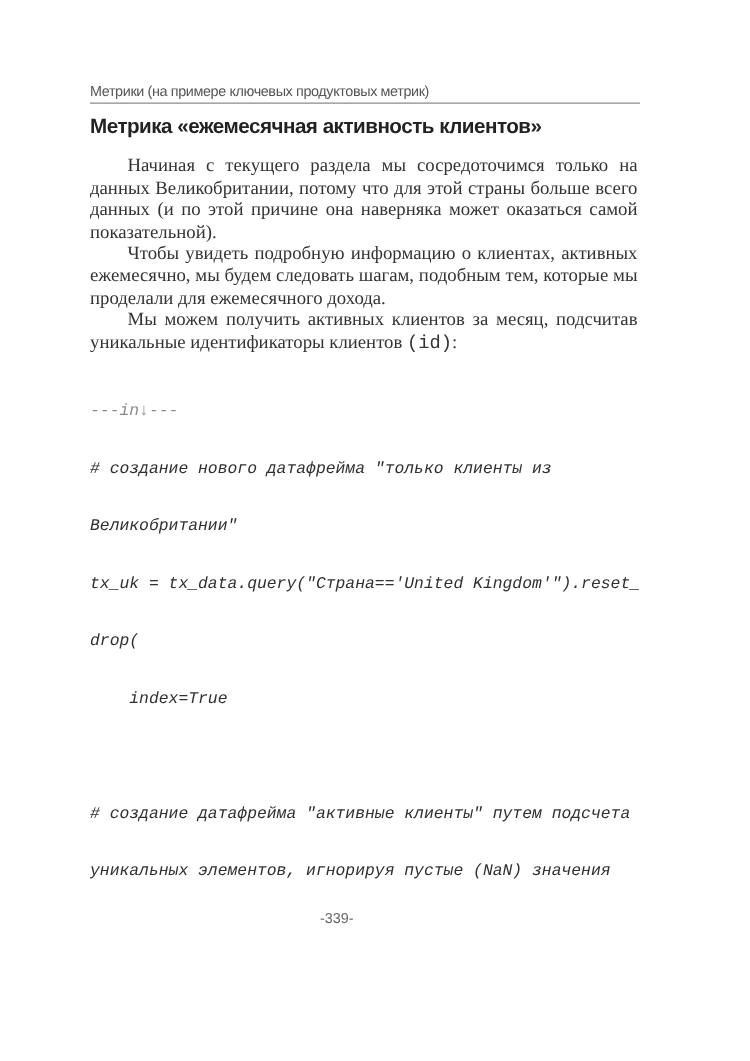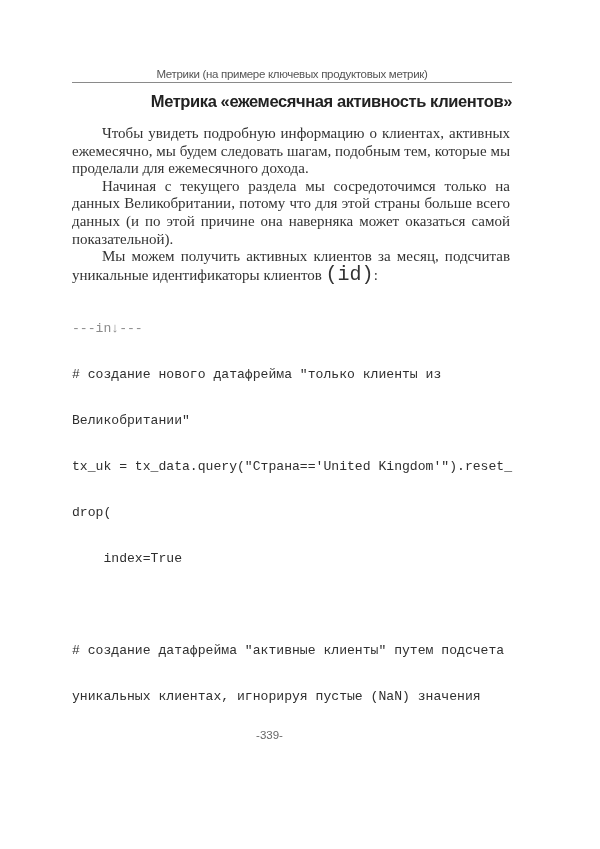--- a/index.html
+++ b/index.html
@@ -4,71 +4,71 @@
   <style>
     html, body { margin: 0; padding: 0; }
     body {
       width: 600px; height: 849px; background: #ffffff; position: relative; overflow: hidden;
       font-family: "Liberation Serif", "DejaVu Serif", serif; color: #2b2b2b;
     }
     .running-header {
       position: absolute; left: 72px; top: 67px; width: 440px; height: 15px;
       border-bottom: 1px solid #8a8a8a;
       font-family: "Liberation Sans", "DejaVu Sans", sans-serif;
-      font-size: 11.5px; color: #555; text-align: center; line-height: 14px;
+      font-size: 11.5px; color: #555; text-align: left; line-height: 14px;
       letter-spacing: -0.3px;
     }
     .section-title {
-      position: absolute; left: 72px; top: 92px; width: 440px; text-align: right;
+      position: absolute; left: 72px; top: 92px; width: 440px; text-align: left;
       font-family: "Liberation Sans", "DejaVu Sans", sans-serif;
       font-size: 16.5px; font-weight: bold; color: #222; letter-spacing: -0.4px;
     }
     .body-text {
       position: absolute; left: 72px; top: 125px; width: 438px;
       font-size: 15px; line-height: 17.6px; color: #333; text-align: justify;
     }
     .body-text p { margin: 0; text-indent: 30px; }
-    .inline-code { font-family: "Liberation Mono", "DejaVu Sans Mono", monospace; font-size: 20px; }
+    .inline-code { font-family: "Liberation Mono", "DejaVu Sans Mono", monospace; font-size: 15px; }
     .code-block {
       position: absolute; left: 72px; top: 290px; width: 450px;
       font-family: "Liberation Mono", "DejaVu Sans Mono", monospace;
       font-size: 13.1px; line-height: 15.33px; color: #2f2f2f; white-space: pre; margin: 0;
     }
-    .code-line { display: block; height: 15.33px; }
+    .code-line { display: block; height: 15.33px; font-style: italic; }
     .code-line.marker { color: #8a8a8a; }
     .page-number {
       position: absolute; left: 0; top: 729px; width: 539px; text-align: center;
       font-family: "Liberation Sans", "DejaVu Sans", sans-serif; font-size: 11.5px; color: #666;
     }
   </style>
 </head>
 <body>
 
 <div class="running-header">
   <span>Метрики (на примере ключевых продуктовых метрик)</span>
 </div>
 
 <div class="section-title">Метрика «ежемесячная активность клиентов»</div>
 
 <div class="body-text">
+  <p>Начиная с текущего раздела мы сосредоточимся только на данных Великобритании, потому что для этой страны больше всего данных (и по этой причине она наверняка может оказаться самой показательной).</p>
   <p>Чтобы увидеть подробную информацию о клиентах, активных ежемесячно, мы будем следовать шагам, подобным тем, которые мы проделали для ежемесячного дохода.</p>
-  <p>Начиная с текущего раздела мы сосредоточимся только на данных Великобритании, потому что для этой страны больше всего данных (и по этой причине она наверняка может оказаться самой показательной).</p>
   <p><span>Мы можем получить активных клиентов за месяц, подсчитав уникальные идентификаторы клиентов </span><span class="inline-code">(id)</span><span>:</span></p>
 </div>
 
 <div class="code-block">
   <span class="code-line marker">---in↓---</span>
   <span class="code-line"># создание нового датафрейма "только клиенты из</span>
   <span class="code-line">Великобритании"</span>
   <span class="code-line">tx_uk = tx_data.query("Страна=='United Kingdom'").reset_</span>
   <span class="code-line">drop(</span>
   <span class="code-line">    index=True</span>
   <span class="code-line"></span>
   <span class="code-line"># создание датафрейма "активные клиенты" путем подсчета</span>
-  <span class="code-line">уникальных клиентах, игнорируя пустые (NaN) значения</span>
+  <span class="code-line">уникальных элементов, игнорируя пустые (NaN) значения</span>
   
   
   
   
   
   
   
   
   
   

